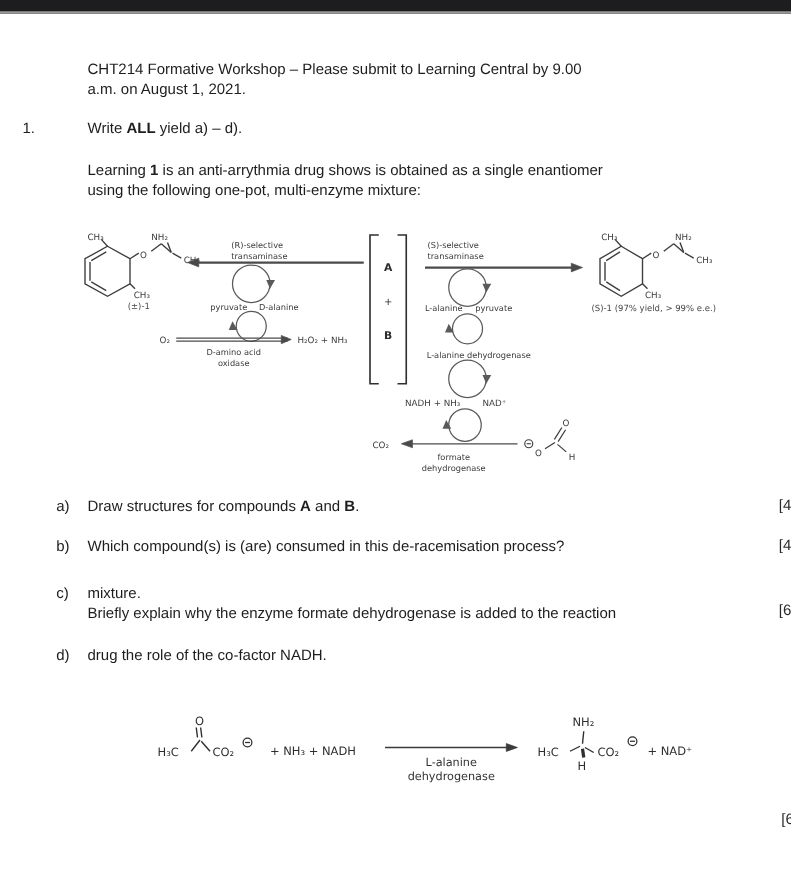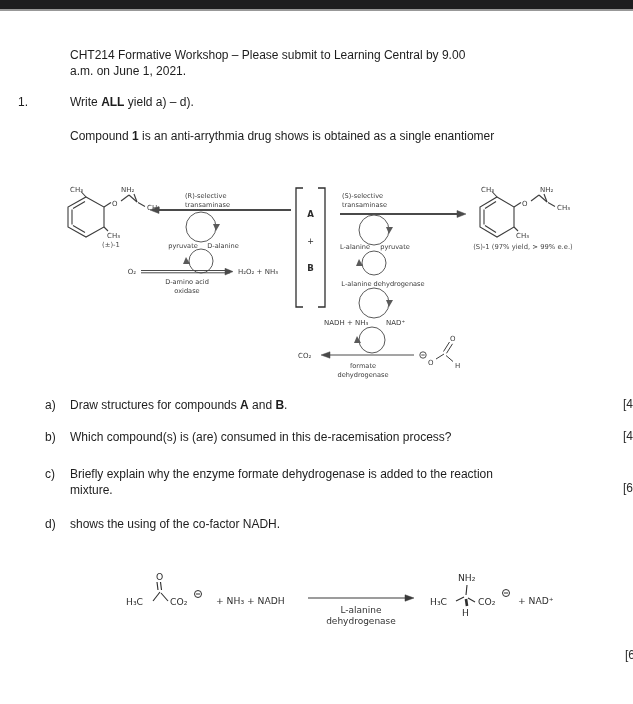--- a/index.html
+++ b/index.html
@@ -26,28 +26,29 @@
   .rx{font-size:9.2px;fill:#2e2e2e;}
   .rxe{font-size:9px;fill:#333;}
 </style>
 </head>
 <body>
 
 <div class="topbar"></div>
 
 <div class="txt" style="left:70px;top:47px;">
   <div>CHT214 Formative Workshop – Please submit to Learning Central by 9.00</div>
-  <div>a.m. on June 1, 2021.</div>
+  <div>a.m. on August 1, 2021.</div>
 </div>
 
 <div class="txt" style="left:18px;top:94px;">1.</div>
 <div class="txt" style="left:70px;top:94px;"><span>Write </span><span class="b">ALL</span><span> yield a) – d).</span></div>
 
 <div class="txt" style="left:70px;top:128px;">
-  <div><span>Compound </span><span class="b">1</span><span> is an anti-arrythmia drug shows is obtained as a single enantiomer</span></div>
+  <div><span>Learning </span><span class="b">1</span><span> is an anti-arrythmia drug shows is obtained as a single enantiomer</span></div>
+  <div>using the following one-pot, multi-enzyme mixture:</div>
 </div>
 
 <svg class="overlay" width="633" height="704" viewBox="0 0 633 704">
   <defs></defs>
 
   <g stroke="#3d3d3d" stroke-width="1.1" fill="none">
     <polygon points="86,197 104,207 104,227 86,237 68,227 68,207"></polygon>
     <line x1="72" y1="209.5" x2="72" y2="224.5"></line>
     <line x1="85" y1="201.5" x2="73" y2="208.5"></line>
     <line x1="85" y1="232.5" x2="73" y2="225.5"></line>
@@ -197,22 +198,22 @@
 <div class="txt" style="left:45px;top:397px;">a)</div>
 <div class="txt" style="left:70px;top:397px;"><span>Draw structures for compounds </span><span class="b">A</span><span> and </span><span class="b">B</span><span>.</span></div>
 <div class="marks" style="left:623px;top:397px;">[4</div>
 
 <div class="txt" style="left:45px;top:429px;">b)</div>
 <div class="txt" style="left:70px;top:429px;">Which compound(s) is (are) consumed in this de-racemisation process?</div>
 <div class="marks" style="left:623px;top:429px;">[4</div>
 
 <div class="txt" style="left:45px;top:466px;">c)</div>
 <div class="txt" style="left:70px;top:466px;">
+  <div>mixture.</div>
   <div>Briefly explain why the enzyme formate dehydrogenase is added to the reaction</div>
-  <div>mixture.</div>
 </div>
 <div class="marks" style="left:623px;top:481px;">[6</div>
 
 <div class="txt" style="left:45px;top:516px;">d)</div>
 <div class="txt" style="left:70px;top:516px;">
-  <div>shows the using of the co-factor NADH.</div>
+  <div>drug the role of the co-factor NADH.</div>
 </div>
 <div class="marks" style="left:625px;top:648px;">[6</div>
 
 </body></html>

